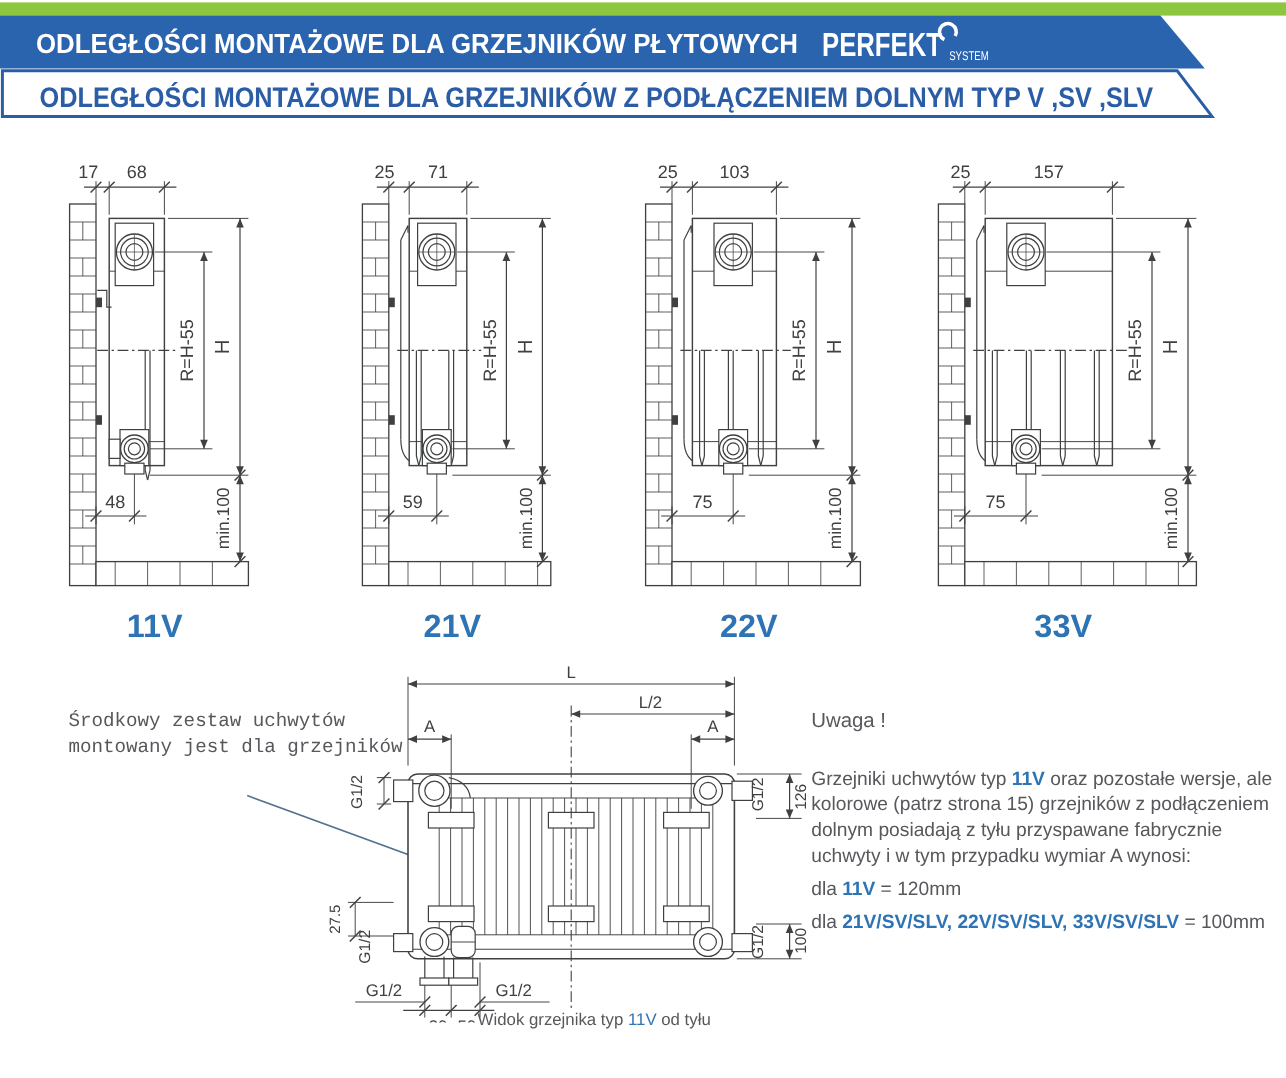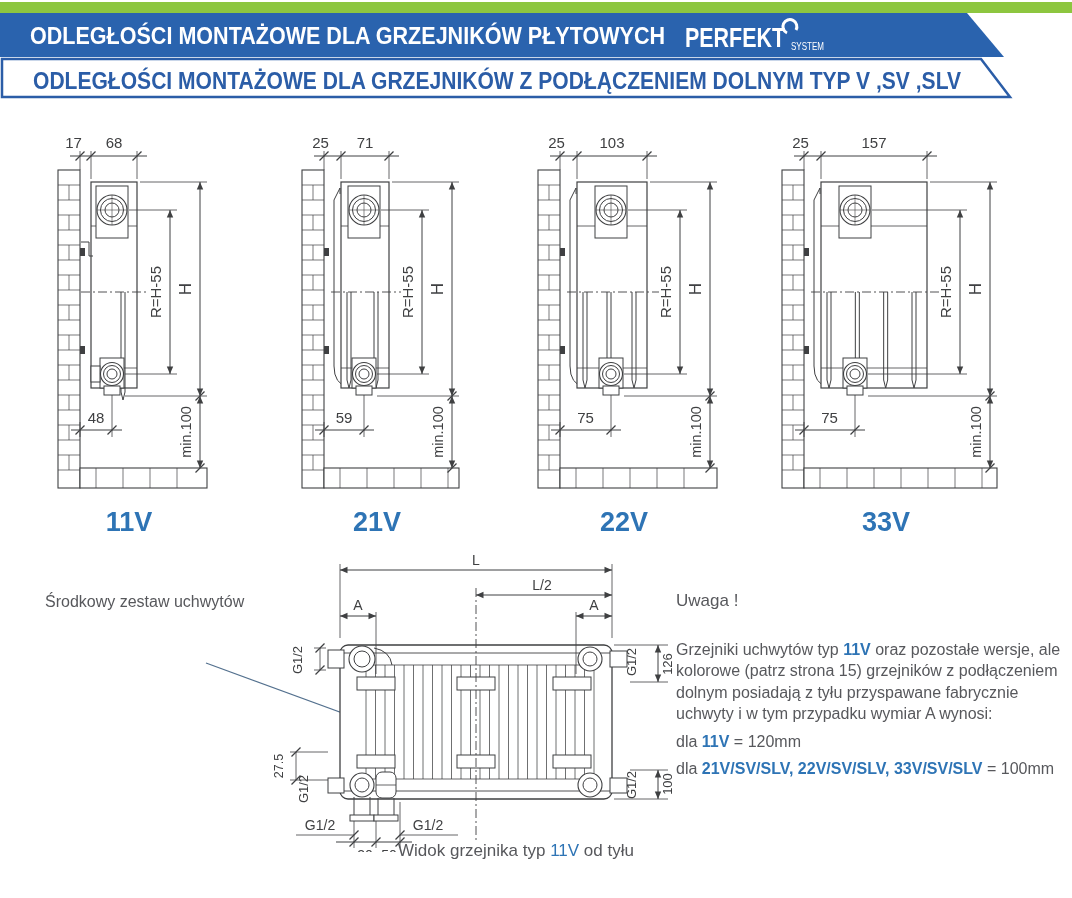--- a/index.html
+++ b/index.html
@@ -2,27 +2,27 @@
 <html><head>
 <meta charset="utf-8">
 <style>
   html,body{margin:0;padding:0;background:#ffffff;}
   #page{position:relative;width:1072px;height:898px;background:#fff;overflow:hidden;
         font-family:"Liberation Sans",sans-serif;}
   .abs{position:absolute;}
   svg text{font-family:"Liberation Sans",sans-serif;}
   .note{color:#57585c;font-size:16px;line-height:21.5px;}
   .note .blu{color:#2e74b5;font-weight:bold;}
-  #left-note{left:45px;top:591px;width:280px;}
+  #left-note{left:57px;top:591px;width:280px;font-family:Liberation Mono, monospace;}
   #right-note{left:676px;top:590px;width:400px;}
   #right-note .title{font-size:17px;}
   #right-note p{margin:0;}
   #right-note .para{margin-top:27px;}
   #right-note .dla{margin-top:6px;}
-  #rear-caption{left:398px;top:841px;font-size:17px;color:#57585c;}
+  #rear-caption{left:398px;top:841px;font-size:14px;color:#57585c;}
   #rear-caption .blu{color:#2e74b5;}
 </style>
 </head>
 <body>
 
 <div id="page">
 
   <svg class="abs" style="left:0;top:0" width="1072" height="112">
     <rect x="0" y="2" width="1072" height="11" id="green-stripe" fill="#8dc63f"></rect>
     <polygon points="0,13 967,13 1004,57 0,57" id="title-banner" fill="#2a63ae"></polygon>
@@ -444,20 +444,21 @@
         <line x1="53" y1="300" x2="123" y2="300" stroke="#3f4042" stroke-width="1" fill="none"></line>
         <line x1="57.5" y1="304.5" x2="66.5" y2="295.5" stroke="#3f4042" stroke-width="1.2" fill="none"></line>
         <line x1="108.5" y1="304.5" x2="117.5" y2="295.5" stroke="#3f4042" stroke-width="1.2" fill="none"></line>
         <text x="87.5" y="293" font-size="15" fill="#3f4042" text-anchor="middle">75</text>
         <text x="144" y="401" font-size="27" fill="#2e74b5" text-anchor="middle" font-weight="bold">33V</text>
       </svg>
     </div>
 
   <div class="abs note" id="left-note">
       <div>Środkowy zestaw uchwytów</div>
+      <div>montowany jest dla grzejników</div>
     </div>
 
   <svg class="abs" style="left:200px;top:655px" width="280" height="115">
     <line id="leader" x1="6" y1="8" x2="268" y2="104" stroke-width="1.3" stroke="#54718f"></line>
   </svg>
 
   <div class="abs" style="left:270px;top:552px" id="rear-holder"><svg width="420" height="300" viewBox="0 0 420 300">
         <rect x="70" y="93" width="272" height="154" fill="#fff" stroke="#3f4042" stroke-width="1.3" rx="8"></rect>
         <line x1="72" y1="101" x2="340" y2="101" stroke="#3f4042" stroke-width="0.9" fill="none"></line>
         <line x1="86" y1="113" x2="330" y2="113" stroke="#3f4042" stroke-width="0.8" fill="none"></line>

